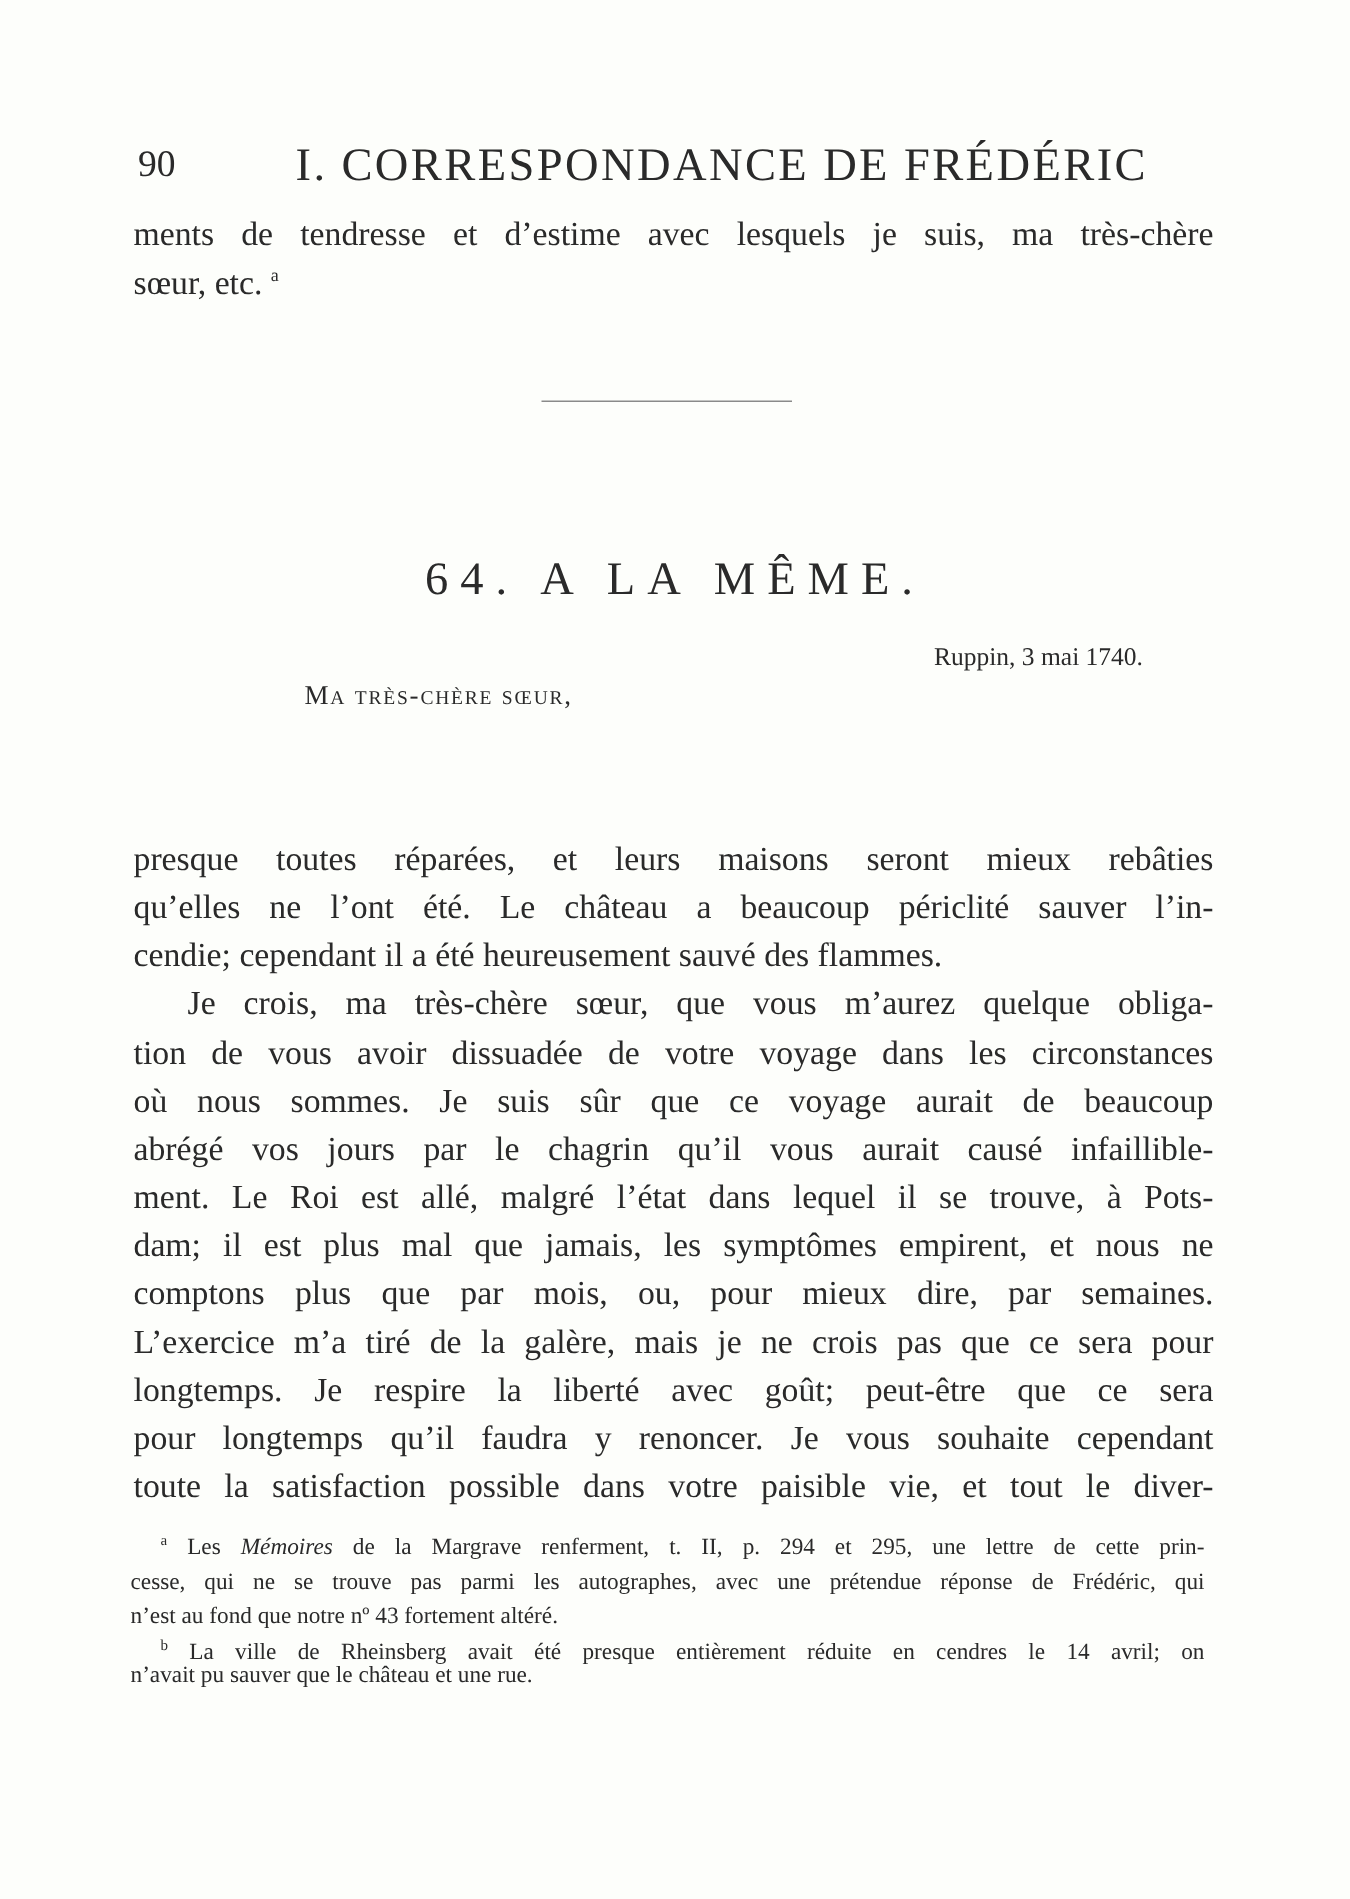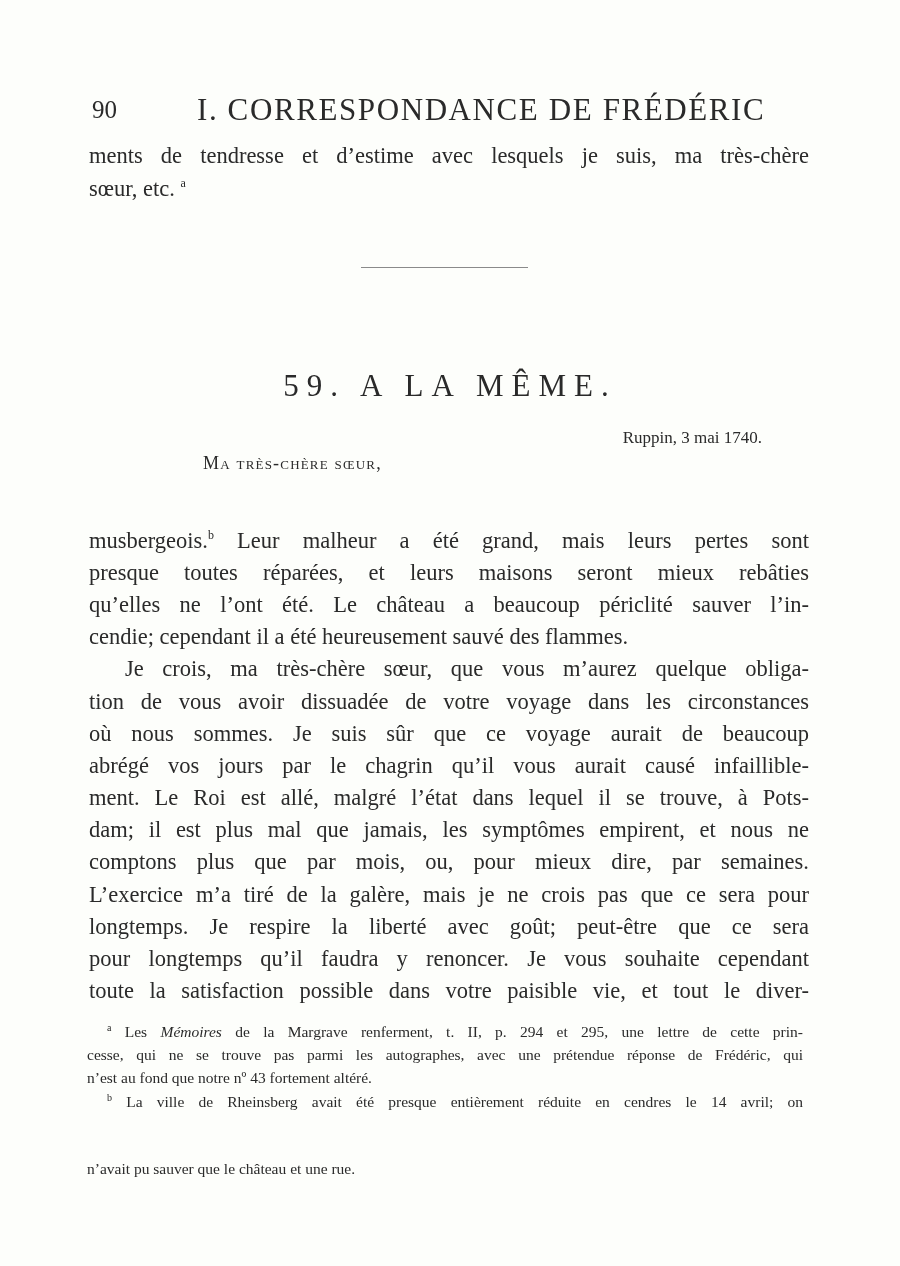--- a/index.html
+++ b/index.html
@@ -120,41 +120,40 @@
   <div class="running-head">
     <span class="page-number">90</span>
     <span class="running-title">I. CORRESPONDANCE DE FRÉDÉRIC</span>
   </div>
 
   <div class="line" style="top:140px;">ments de tendresse et d’estime avec lesquels je suis, ma très-chère</div>
   <div class="line last" style="top:173px;"><span>sœur, etc.</span> <sup>a</sup></div>
 
   <div class="divider"></div>
 
-  <div class="letter-title">59. A LA MÊME.</div>
+  <div class="letter-title">64. A LA MÊME.</div>
 
   <div class="dateline">Ruppin, 3 mai 1740.</div>
   <div class="salutation">Ma très-chère sœur,</div>
 
-  <div class="line" style="top:525px;"><span>musbergeois.</span><sup>b</sup> <span>Leur malheur a été grand, mais leurs pertes sont</span></div>
   <div class="line" style="top:557px;">presque toutes réparées, et leurs maisons seront mieux rebâties</div>
   <div class="line" style="top:589px;">qu’elles ne l’ont été. Le château a beaucoup périclité sauver l’in-</div>
   <div class="line indent" style="top:653px;">Je crois, ma très-chère sœur, que vous m’aurez quelque obliga-</div>
 
   <div class="line last" style="top:621px;">cendie; cependant il a été heureusement sauvé des flammes.</div>
   <div class="line" style="top:686px;">tion de vous avoir dissuadée de votre voyage dans les circonstances</div>
   <div class="line" style="top:718px;">où nous sommes. Je suis sûr que ce voyage aurait de beaucoup</div>
   <div class="line" style="top:750px;">abrégé vos jours par le chagrin qu’il vous aurait causé infaillible-</div>
   <div class="line" style="top:782px;">ment. Le Roi est allé, malgré l’état dans lequel il se trouve, à Pots-</div>
   <div class="line" style="top:814px;">dam; il est plus mal que jamais, les symptômes empirent, et nous ne</div>
   <div class="line" style="top:846px;">comptons plus que par mois, ou, pour mieux dire, par semaines.</div>
   <div class="line" style="top:879px;">L’exercice m’a tiré de la galère, mais je ne crois pas que ce sera pour</div>
   <div class="line" style="top:911px;">longtemps. Je respire la liberté avec goût; peut-être que ce sera</div>
   <div class="line" style="top:943px;">pour longtemps qu’il faudra y renoncer. Je vous souhaite cependant</div>
   <div class="line" style="top:975px;">toute la satisfaction possible dans votre paisible vie, et tout le diver-</div>
 
   <div class="fn indent" style="top:1021px;"><sup>a</sup> <span>Les </span><em>Mémoires</em><span> de la Margrave renferment, t. II, p. 294 et 295, une lettre de cette prin-</span></div>
   <div class="fn" style="top:1044px;">cesse, qui ne se trouve pas parmi les autographes, avec une prétendue réponse de Frédéric, qui</div>
   <div class="fn last" style="top:1067px;">n’est au fond que notre nº 43 fortement altéré.</div>
   <div class="fn indent" style="top:1091px;"><sup>b</sup> <span>La ville de Rheinsberg avait été presque entièrement réduite en cendres le 14 avril; on</span></div>
-  <div class="fn last" style="top:1158px;">n’avait pu sauver que le château et une rue.</div>
+  <div class="fn last" style="top:1106px;">n’avait pu sauver que le château et une rue.</div>
 
 </div>
 
 </body></html>

